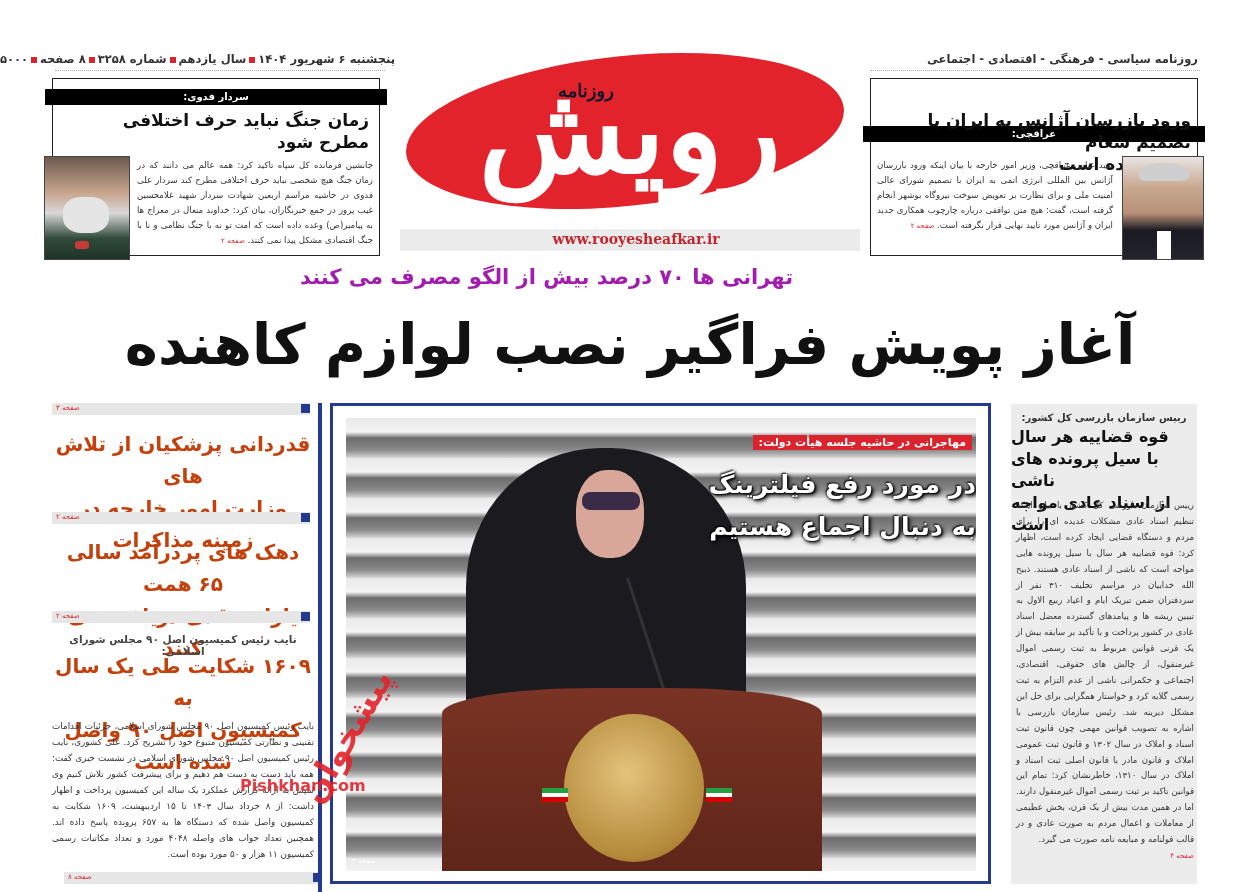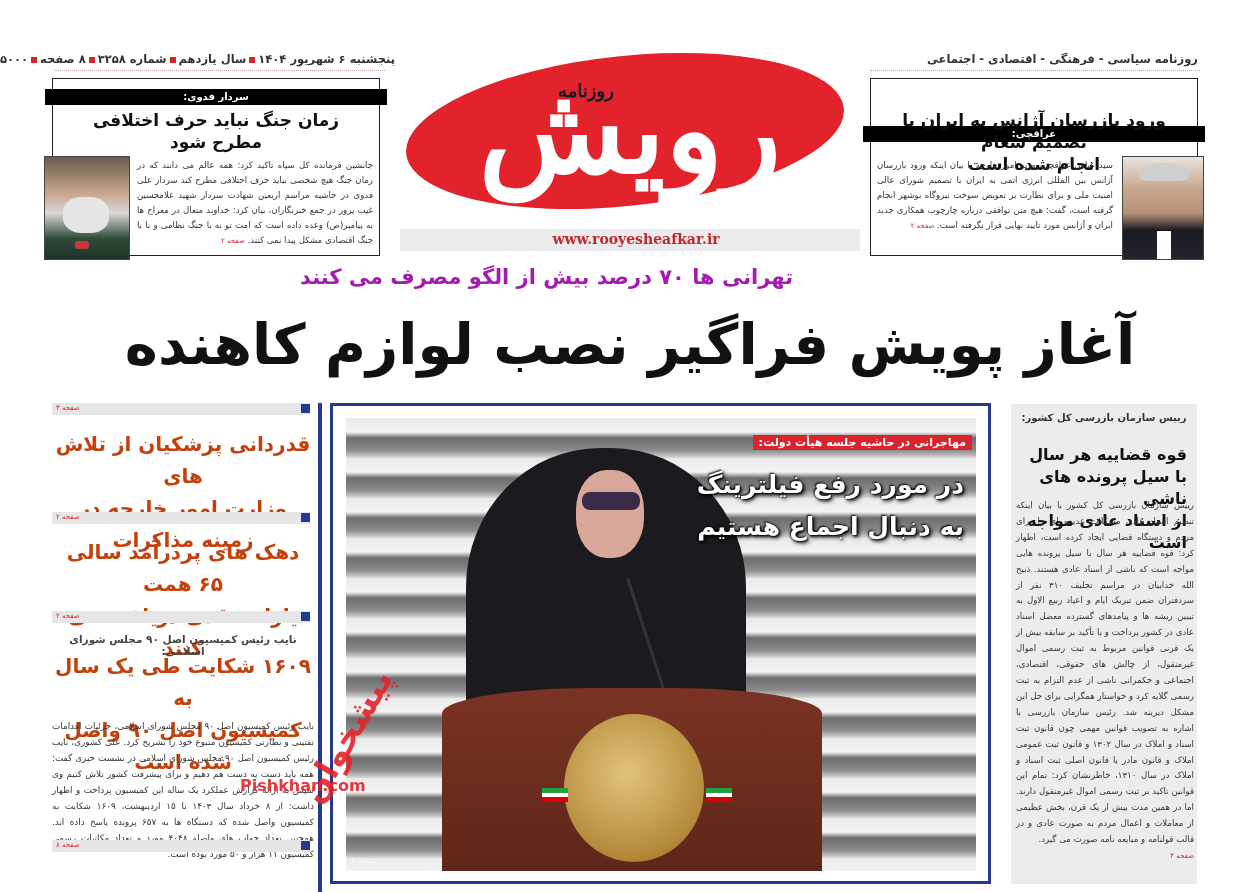--- a/index.html
+++ b/index.html
@@ -9,21 +9,21 @@
   .abs { position: absolute; }
 
   
   .meta-line { font-size: 11.5px; font-weight: bold; color: #333; white-space: nowrap; }
   .dotted { position: absolute; height: 0; border-top: 1px dotted #c8a0a0; }
   .sq { display: inline-block; width: 6px; height: 6px; background: #d9232d; margin: 0 3px; vertical-align: middle; }
 
   
   .sidebox { position: absolute; border: 1.5px solid #222; background: #fff; }
   .sidebox .band { position: absolute; left: -8px; right: -8px; top: 0; height: 16px; background: #000000; color: #fff; font-size: 10px; font-weight: bold; text-align: center; line-height: 16px; }
-  .sidebox h2 { position: absolute; text-align: center; font-size: 17px; font-weight: 900; line-height: 22px; color: #111; }
+  .sidebox h2 { position: absolute; font-size: 17px; font-weight: 900; line-height: 22px; color: #111; }
   .sidebox .body { position: absolute; font-size: 8.6px; line-height: 15px; color: #333; text-align: justify; }
   .pageref { color: #d9232d; font-size: 7px; }
 
   .portrait { position: absolute; overflow: hidden; border: 1px solid #444; }
 
   
   .logo-ellipse { position: absolute; left: 405px; top: 56px; width: 440px; height: 150px; border-radius: 50%; background: #e3232b; transform: rotate(-6deg); }
   .logo-text { position: absolute; left: 430px; top: 40px; width: 400px; height: 200px; color: #fff; font-family: "DejaVu Serif", serif; font-weight: bold; font-size: 120px; line-height: 180px; text-align: center; letter-spacing: -6px; }
   .logo-small { position: absolute; left: 558px; top: 80px; color: #0f172a; font-family: "DejaVu Serif", serif; font-size: 18px; font-weight: bold; }
   .url-bar { position: absolute; left: 400px; top: 229px; width: 460px; height: 22px; background: #ebebeb; }
@@ -40,26 +40,26 @@
   .lsub { position: absolute; left: 52px; width: 262px; text-align: center; font-size: 10.5px; font-weight: bold; color: #444; }
   .lbody { position: absolute; left: 52px; width: 262px; font-size: 8.8px; line-height: 16px; color: #333; text-align: justify; }
 
   .vrule { position: absolute; width: 4px; background: #233a8f; }
 
   
   .photo-frame { position: absolute; left: 330px; top: 403px; width: 661px; height: 481px; border: 3px solid #233a8f; background: #fff; }
   .photo { position: absolute; left: 346px; top: 418px; width: 630px; height: 453px; overflow: hidden;
     background: repeating-linear-gradient(180deg, #e9e9e9 0px, #f4f4f4 14px, #6d6d6d 20px, #8a8a8a 32px, #d8d8d8 40px); }
   .red-tag { position: absolute; right: 4px; top: 17px; background: #d9232d; color: #fff; font-size: 11px; font-weight: bold; padding: 1px 6px; }
-  .photo-title { position: absolute; right: 12px; top: 46px; width: 300px; text-align: right; font-size: 25px; font-weight: 900; line-height: 42px; color: #fff; text-shadow: 1px 1px 2px #000, -1px -1px 2px #000, 2px 2px 4px #000; }
+  .photo-title { position: absolute; right: 0; top: 46px; width: 300px; text-align: right; font-size: 25px; font-weight: 900; line-height: 42px; color: #fff; text-shadow: 1px 1px 2px #000, -1px -1px 2px #000, 2px 2px 4px #000; }
 
   
   .rbox { position: absolute; left: 1011px; top: 404px; width: 186px; height: 480px; background: #ececec; }
   .rsub { position: absolute; left: 1011px; top: 412px; width: 186px; text-align: center; font-size: 10px; font-weight: bold; color: #333; }
-  .rhead { position: absolute; left: 1011px; top: 444px; width: 176px; text-align: right; font-size: 16px; font-weight: 900; line-height: 22px; color: #111; }
+  .rhead { position: absolute; left: 1011px; top: 426px; width: 176px; text-align: left; font-size: 16px; font-weight: 900; line-height: 22px; color: #111; }
   .rbody { position: absolute; left: 1016px; top: 498px; width: 178px; font-size: 8.6px; line-height: 15.9px; color: #333; text-align: justify; }
 
   .watermark { position: absolute; color: #e3232b; font-weight: bold; opacity: 0.9; }
 </style>
 </head>
 <body>
 
 <div class="abs meta-line" style="left:55px; top:52px; width:340px; text-align:right;">
   <span>پنجشنبه ۶ شهریور ۱۴۰۴</span><span class="sq"></span><span>سال یازدهم</span><span class="sq"></span><span>شماره ۳۲۵۸</span><span class="sq"></span><span>۸ صفحه</span><span class="sq"></span><span>۵۰۰۰ تومان</span>
 </div>
@@ -131,21 +131,21 @@
   <span class="blue"></span>
   <span class="lbl">صفحه ۲</span>
 </div>
 <div class="lsub" style="top:633px;">نایب رئیس کمیسیون اصل ۹۰ مجلس شورای اسلامی:</div>
 <div class="lhead" style="top:650px;">
   <span>۱۶۰۹ شکایت طی یک سال به</span><br>
   <span>کمیسیون اصل ۹۰ واصل شده است</span>
 </div>
 <div class="lbody" style="top:718px;">نایب رئیس کمیسیون اصل ۹۰ مجلس شورای اسلامی، جزئیات اقدامات تقنینی و نظارتی کمیسیون متبوع خود را تشریح کرد. علی کشوری، نایب رئیس کمیسیون اصل ۹۰ مجلس شورای اسلامی در نشست خبری گفت: همه باید دست به دست هم دهیم و برای پیشرفت کشور تلاش کنیم وی سپس به ارائه گزارش عملکرد یک ساله این کمیسیون پرداخت و اظهار داشت: از ۸ خرداد سال ۱۴۰۳ تا ۱۵ اردیبهشت، ۱۶۰۹ شکایت به کمیسیون واصل شده که دستگاه ها به ۶۵۷ پرونده پاسخ داده اند. همچنین تعداد جواب های واصله ۴۰۴۸ مورد و تعداد مکاتبات رسمی کمیسیون ۱۱ هزار و ۵۰ مورد بوده است.</div>
 
-<div class="refbar" style="top:840px;">
+<div class="refbar" style="top:872px;margin-left:12px;">
   <span class="blue"></span>
   <span class="lbl">صفحه ۸</span>
 </div>
 
 <div class="vrule" style="left:318px; top:403px; height:489px;"></div>
 
 <div class="photo-frame"></div>
 <div class="photo">
 
   <div style="position:absolute; left:120px; top:30px; width:280px; height:290px; background:#1b1b1f; border-radius:48% 48% 12% 12%;"></div>

